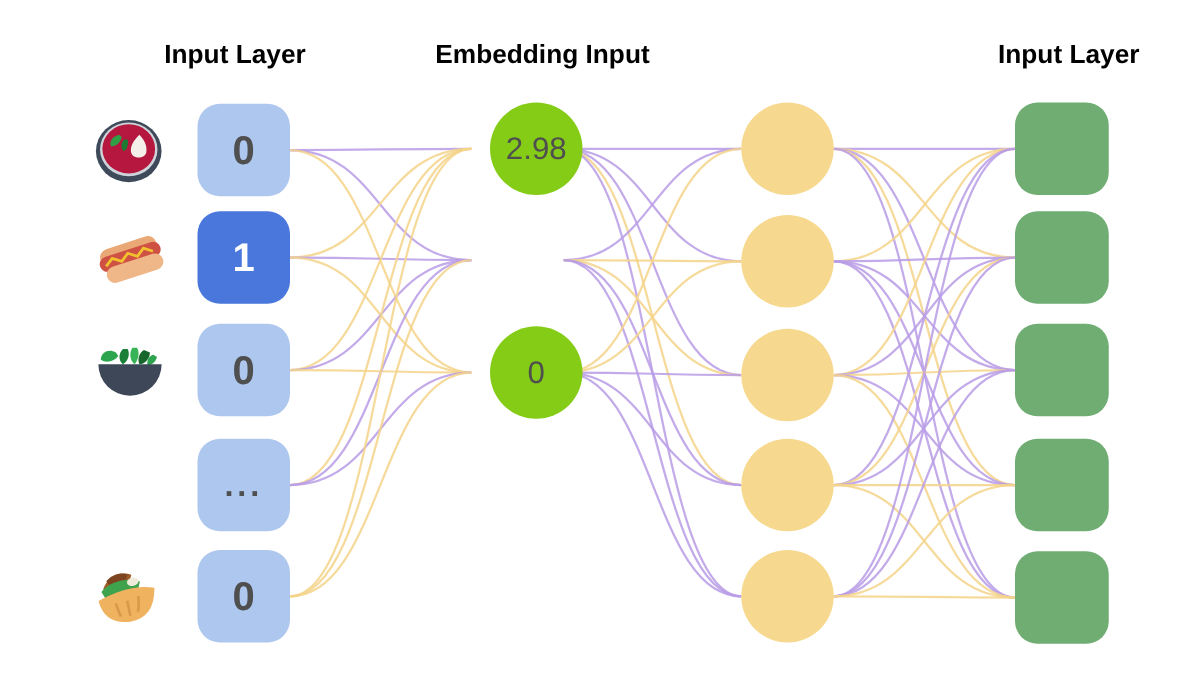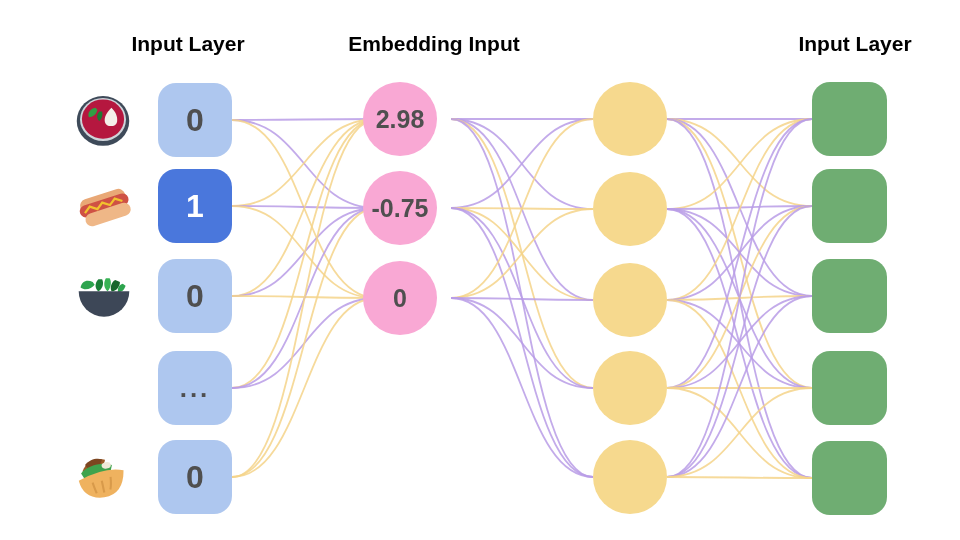--- a/index.html
+++ b/index.html
@@ -13,22 +13,22 @@
   }
   #edges{position:absolute;left:0;top:0;z-index:1;}
   .node{position:absolute;z-index:2;display:flex;align-items:center;justify-content:center;}
   .in-node{
     width:74px;height:74px;left:158px;border-radius:18px;background:#aec7ef;
     font-size:32px;font-weight:bold;color:#4f4f4f;
   }
   .in-node.active{background:#4a77dc;color:#ffffff;}
   .in-node.dots{font-size:26px;letter-spacing:3px;}
   .emb-node{
-    width:74px;height:74px;left:363px;border-radius:50%;background:#f9a8d4;
-    font-size:25px;font-weight:700;color:#4f4f4f;
+    width:74px;height:74px;left:392px;border-radius:50%;background:#84cc16;
+    font-size:25px;font-weight:400;color:#4f4f4f;
   }
   .hid-node{
     width:74px;height:74px;left:593px;border-radius:50%;background:#f6d98e;
   }
   .out-node{
     width:75px;height:74px;left:812px;border-radius:18px;background:#6fad72;
   }
   .food-icon{position:absolute;z-index:2;width:60px;height:60px;}
 </style>
 </head>
@@ -138,21 +138,20 @@
     </g>
   </svg>
 
   <div class="node in-node" style="top:83px">0</div>
   <div class="node in-node active" style="top:169px">1</div>
   <div class="node in-node" style="top:259px">0</div>
   <div class="node in-node dots" style="top:351px">...</div>
   <div class="node in-node" style="top:440px">0</div>
 
   <div class="node emb-node" style="top:82px">2.98</div>
-  <div class="node emb-node" style="top:171px">-0.75</div>
   <div class="node emb-node" style="top:261px">0</div>
 
   <div class="node hid-node" style="top:82px"></div>
   <div class="node hid-node" style="top:172px"></div>
   <div class="node hid-node" style="top:263px"></div>
   <div class="node hid-node" style="top:351px"></div>
   <div class="node hid-node" style="top:440px"></div>
 
   <div class="node out-node" style="top:82px"></div>
   <div class="node out-node" style="top:169px"></div>

